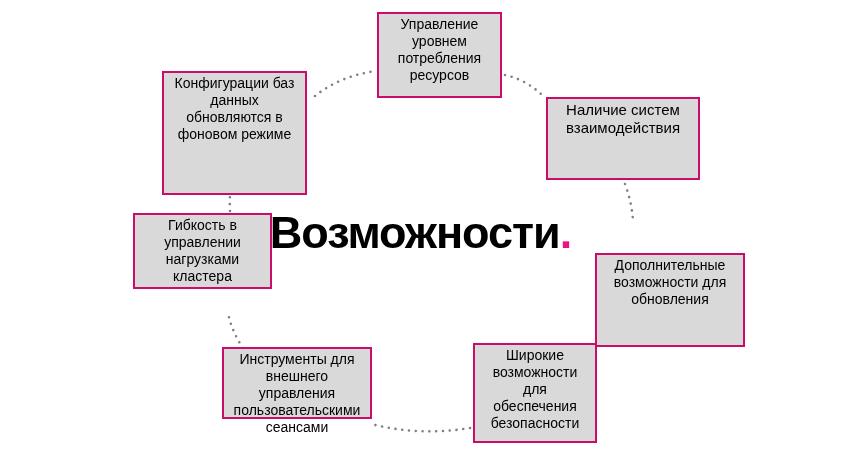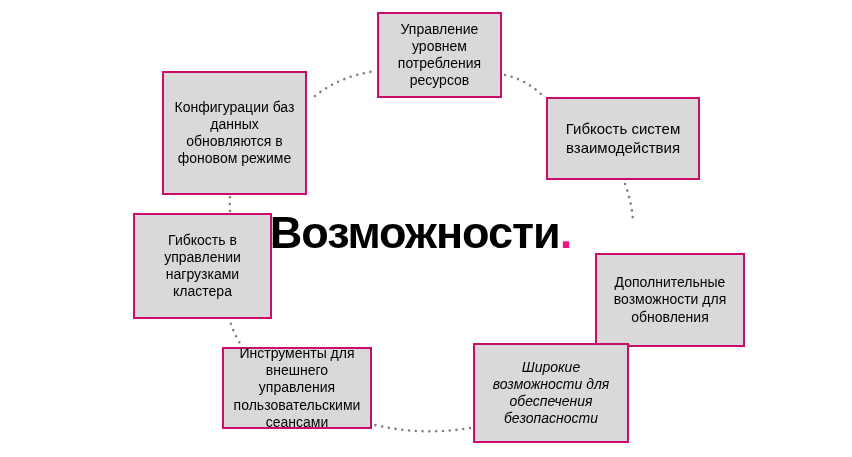--- a/index.html
+++ b/index.html
@@ -29,38 +29,38 @@
     stroke-width: 2.6;
     stroke-linecap: round;
     stroke-dasharray: 0 6.8;
   }
   .node {
     position: absolute;
     box-sizing: border-box;
     background: var(--box-fill, #d9d9d9);
     border: 2px solid var(--box-border, #c90d6b);
     display: flex;
-    align-items: center;
+    align-items: flex-start;
     justify-content: center;
     text-align: center;
     color: #000000;
     font-size: 14px;
     line-height: 1.22;
   }
   .node .node-label {
     white-space: pre-line;
     display: block;
     padding: 2px 4px;
   }
   .node-top        { left: 377px; top: 12px;  width: 125px; height: 86px; }
   .node-top-right  { left: 546px; top: 97px;  width: 154px; height: 83px; font-size: 15px; }
   .node-right      { left: 595px; top: 225px; width: 150px; height: 94px; margin-top: 28px; }
-  .node-bot-right  { left: 473px; top: 343px; width: 156px; height: 100px; font-style: italic; }
-  .node-bot-left   { left: 222px; top: 347px; width: 150px; height: 82px; }
-  .node-left       { left: 133px; top: 213px; width: 139px; height: 106px; }
+  .node-bot-right  { left: 473px; top: 343px; width: 124px; height: 100px; }
+  .node-bot-left   { left: 222px; top: 347px; width: 150px; height: 72px; }
+  .node-left       { left: 133px; top: 213px; width: 139px; height: 76px; }
   .node-top-left   { left: 162px; top: 71px;  width: 145px; height: 124px; }
   .title-wrap {
     position: absolute;
     left: 281px;
     top: 207px;
     width: 280px;
     height: 56px;
     display: flex;
     align-items: flex-start;
     justify-content: center;
@@ -94,21 +94,21 @@
   </svg>
 
   <div class="node node-top">
     <span class="node-label">Управление
 уровнем
 потребления
 ресурсов</span>
   </div>
 
   <div class="node node-top-right">
-    <span class="node-label">Гибкость систем
+    <span class="node-label">Наличие систем
 взаимодействия</span>
   </div>
 
   <div class="node node-right">
     <span class="node-label">Дополнительные
 возможности для
 обновления</span>
   </div>
 
   <div class="node node-bot-right">

